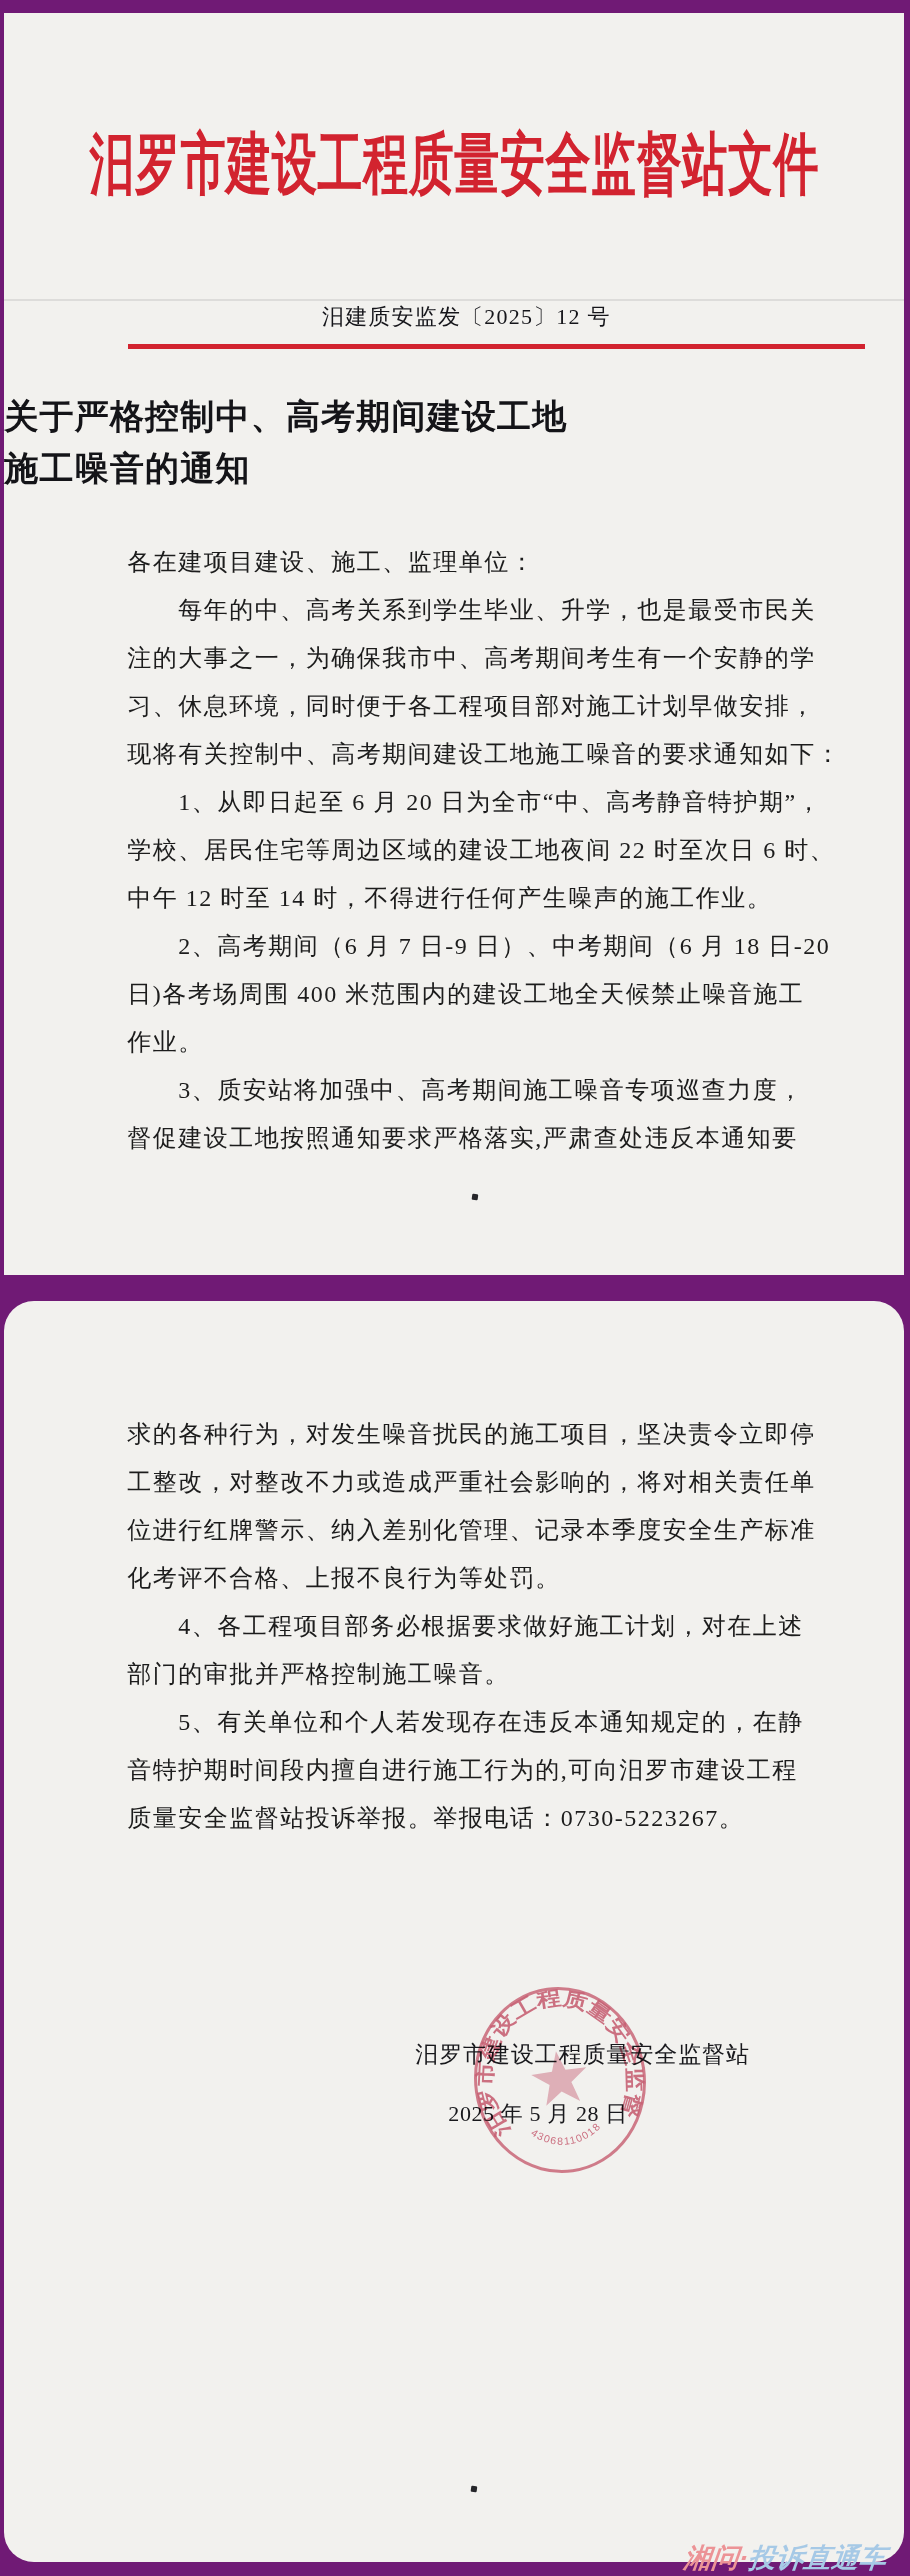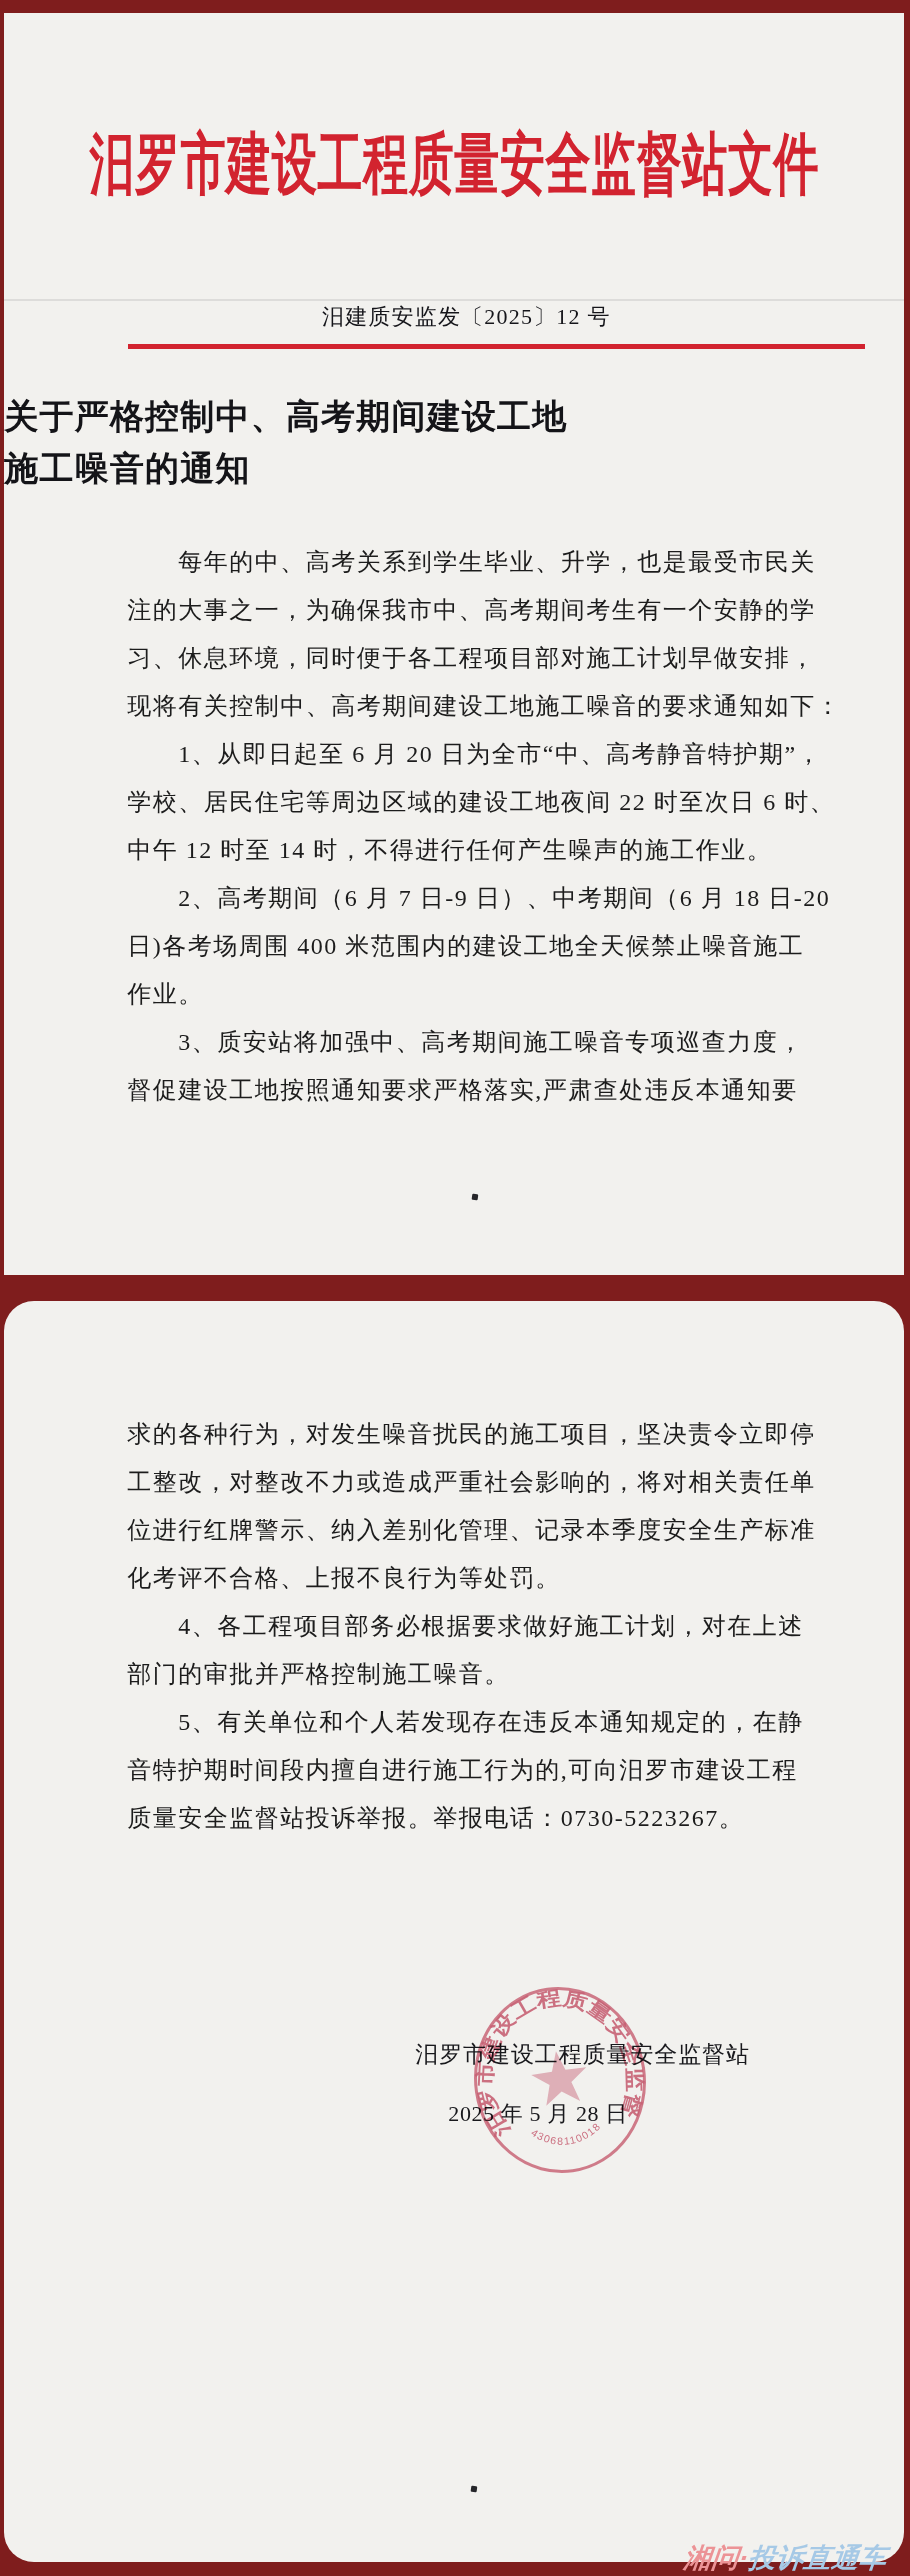--- a/index.html
+++ b/index.html
@@ -3,21 +3,21 @@
 <meta charset="utf-8">
 <style>
   :root{
     --red:#d2232f;
     --ink:#1c1c1c;
     --page-bg:#f2f1ee;
     --stamp:#cf5a72;
   }
   html,body{margin:0;padding:0;background:#ffffff;}
   .canvas{
-    position:relative;width:911px;height:2576px;background:#7f1d1d;overflow:hidden;
+    position:relative;width:911px;height:2576px;background:#701a75;overflow:hidden;
     font-family:"Liberation Serif","DejaVu Serif",serif;
   }
   .page{position:absolute;left:4.3px;width:900px;background:var(--page-bg);}
   #page1{top:13.4px;height:1262px;}
   #page2{top:1301px;height:1261px;border-radius:30px;}
 
   .scan-line{position:absolute;top:286px;left:0;width:100%;height:1.2px;background:rgba(110,110,118,0.16);}
 
   .red-header{
     position:absolute;top:119px;left:0;width:100%;text-align:center;
@@ -78,20 +78,21 @@
     <div class="doc-number">汨建质安监发〔2025〕12 号</div>
 
     <div class="red-rule"></div>
 
     <div class="doc-title">
       <div class="t-line">关于严格控制中、高考期间建设工地</div>
       <div class="t-line">施工噪音的通知</div>
     </div>
 
     <div class="body-block">
+        <div class="body-line">各在建项目建设、施工、监理单位：</div>
         <div class="body-line">　　每年的中、高考关系到学生毕业、升学，也是最受市民关</div>
         <div class="body-line">注的大事之一，为确保我市中、高考期间考生有一个安静的学</div>
         <div class="body-line">习、休息环境，同时便于各工程项目部对施工计划早做安排，</div>
         <div class="body-line">现将有关控制中、高考期间建设工地施工噪音的要求通知如下：</div>
         <div class="body-line">　　1、从即日起至 6 月 20 日为全市“中、高考静音特护期”，</div>
         <div class="body-line">学校、居民住宅等周边区域的建设工地夜间 22 时至次日 6 时、</div>
         <div class="body-line">中午 12 时至 14 时，不得进行任何产生噪声的施工作业。</div>
         <div class="body-line">　　2、高考期间（6 月 7 日-9 日）、中考期间（6 月 18 日-20</div>
         <div class="body-line">日)各考场周围 400 米范围内的建设工地全天候禁止噪音施工</div>
         <div class="body-line">作业。</div>

